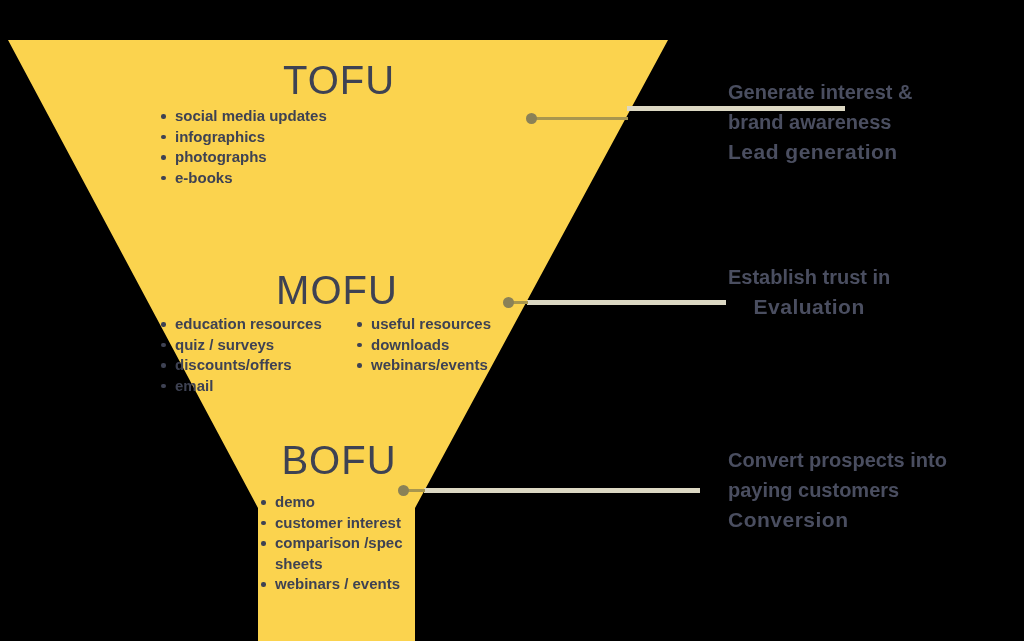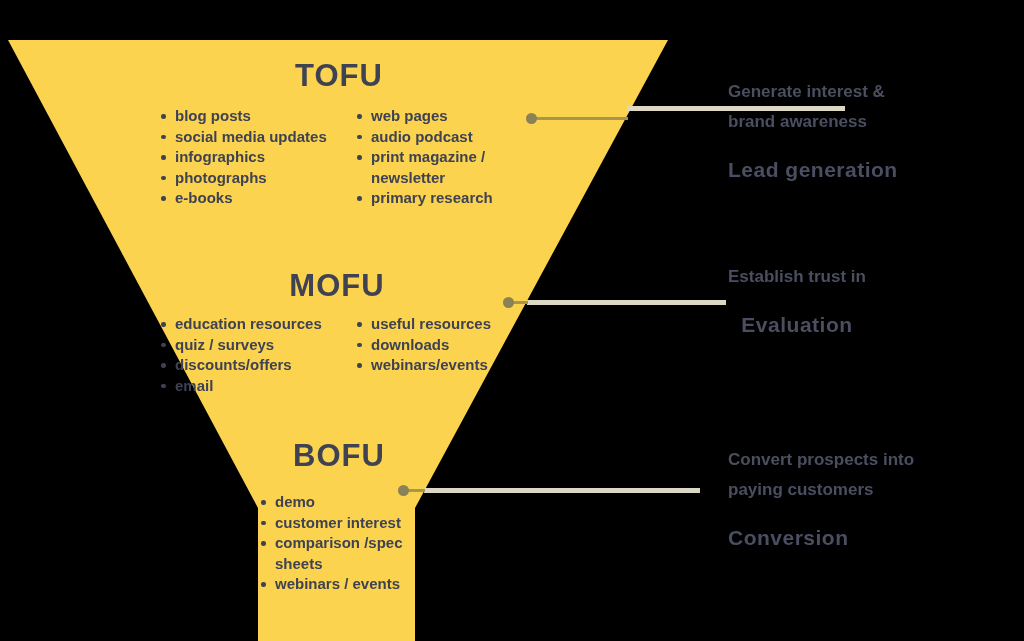--- a/index.html
+++ b/index.html
@@ -3,64 +3,57 @@
 <meta charset="utf-8">
 <style>
   html,body{margin:0;padding:0;background:#000;}
   .stage-canvas{
     position:relative;width:1024px;height:641px;background:#000;overflow:hidden;
     font-family:"Liberation Sans","DejaVu Sans",sans-serif;
   }
   .funnel-svg{position:absolute;left:0;top:0;}
   .stage-title{
     position:absolute;width:200px;text-align:center;
-    font-size:31px;font-weight:bold;letter-spacing:1px;color:#3E4253;
+    font-size:40px;font-weight:normal;letter-spacing:1px;color:#3E4253;
   }
   ul.bullet-list{
     position:absolute;margin:0;padding:0;list-style:none;
     font-size:15px;font-weight:bold;color:#3E4253;line-height:20.5px;
   }
   ul.bullet-list li{position:relative;padding-left:15px;}
   ul.bullet-list li::before{
     content:"";position:absolute;left:1px;top:8px;width:4.5px;height:4.5px;
     border-radius:50%;background:#3E4253;
   }
   .conn-dot{position:absolute;width:11px;height:11px;border-radius:50%;background:#8A8157;}
   .conn-line-olive{position:absolute;height:3px;background:#A8964E;}
   .conn-line-beige{position:absolute;height:5px;background:#DCD8C3;}
   .annotation{position:absolute;color:#4A4E60;}
-  .annotation .ann-line{font-size:17px;font-weight:bold;line-height:30px;}
-  .annotation .ann-stage{font-size:21px;font-weight:bold;margin-top:21px;letter-spacing:0.5px;}
+  .annotation .ann-line{font-size:20px;font-weight:bold;line-height:30px;}
+  .annotation .ann-stage{font-size:21px;font-weight:bold;margin-top:3px;letter-spacing:0.5px;}
 </style>
 </head>
 <body>
 
 <div class="stage-canvas">
 
   <svg class="funnel-svg" width="1024" height="641" viewBox="0 0 1024 641">
     <polygon points="8,40 668,40 415,508 415,641 258,641 258,508" fill="#FBD34E"></polygon>
   </svg>
 
   <div class="conn-line-beige" style="left:627px;top:106px;width:218px;"></div>
   <div class="conn-line-olive" style="left:536px;top:117px;width:92px;"></div>
   <div class="conn-dot" style="left:526px;top:113px;"></div>
 
   <div class="stage-title" style="left:239px;top:58px;">TOFU</div>
   <ul class="bullet-list" style="left:160px;top:106px;width:190px;">
-      <li>blog posts</li>
       <li>social media updates</li>
       <li>infographics</li>
       <li>photographs</li>
       <li>e-books</li>
-    </ul>
-  <ul class="bullet-list" style="left:356px;top:106px;width:140px;">
-      <li>web pages</li>
-      <li>audio podcast</li>
-      <li>print magazine / newsletter</li>
-      <li>primary research</li>
     </ul>
 
   <div class="annotation" style="left:728px;top:77px;">
     <div class="ann-line">Generate interest &amp;</div>
     <div class="ann-line">brand awareness</div>
     <div class="ann-stage">Lead generation</div>
   </div>
 
   <div class="conn-line-beige" style="left:527px;top:300px;width:199px;"></div>
   <div class="conn-line-olive" style="left:512px;top:301px;width:16px;"></div>

